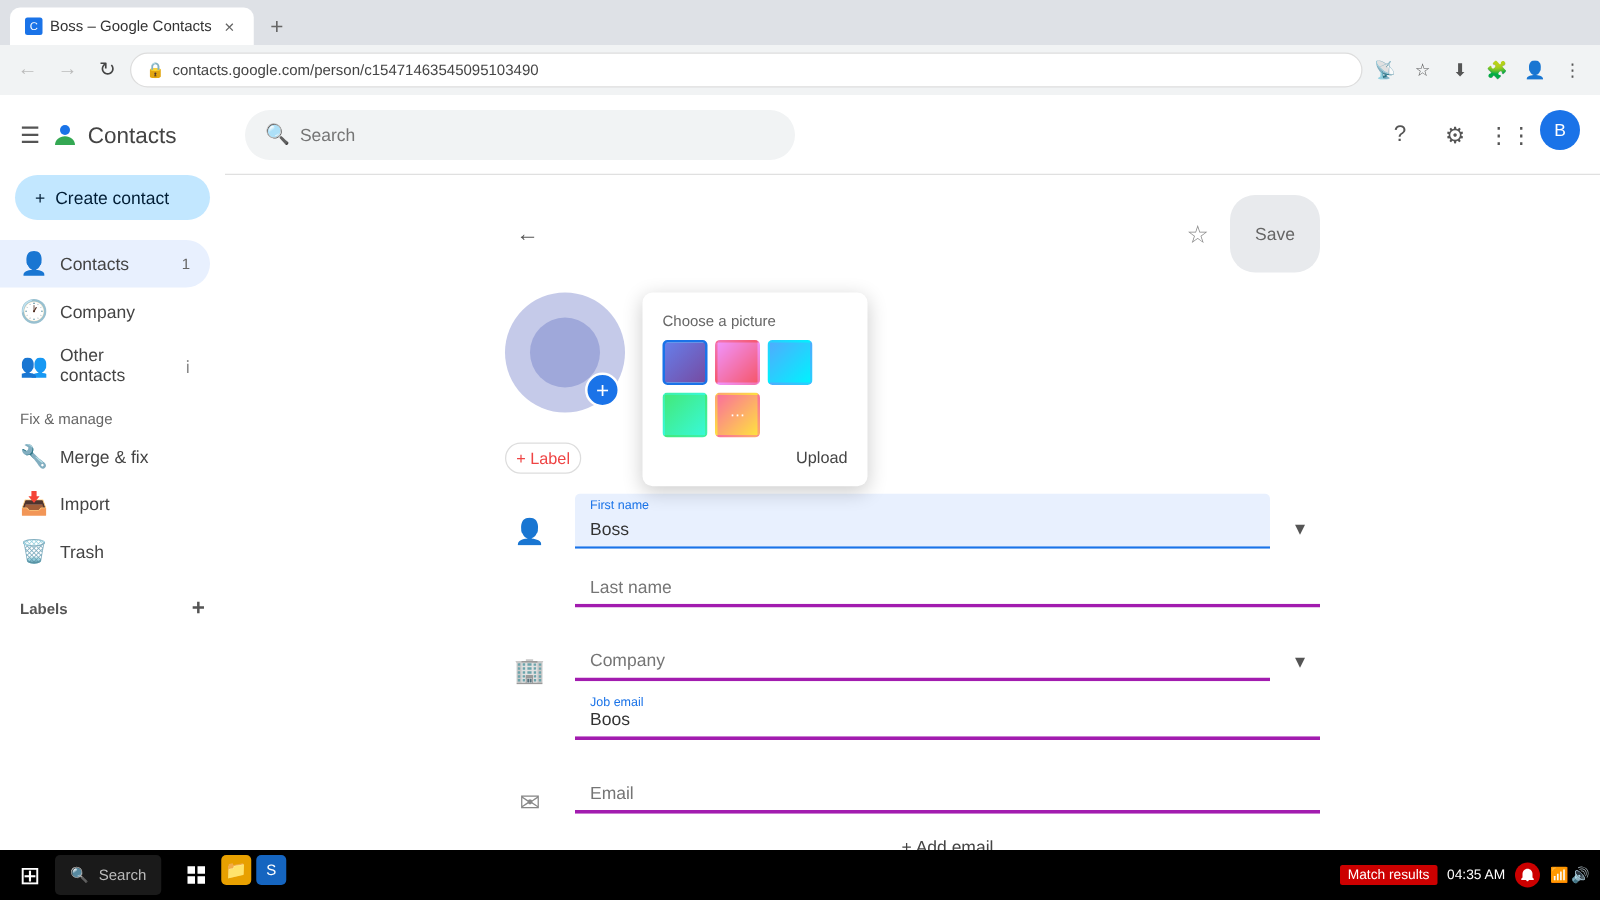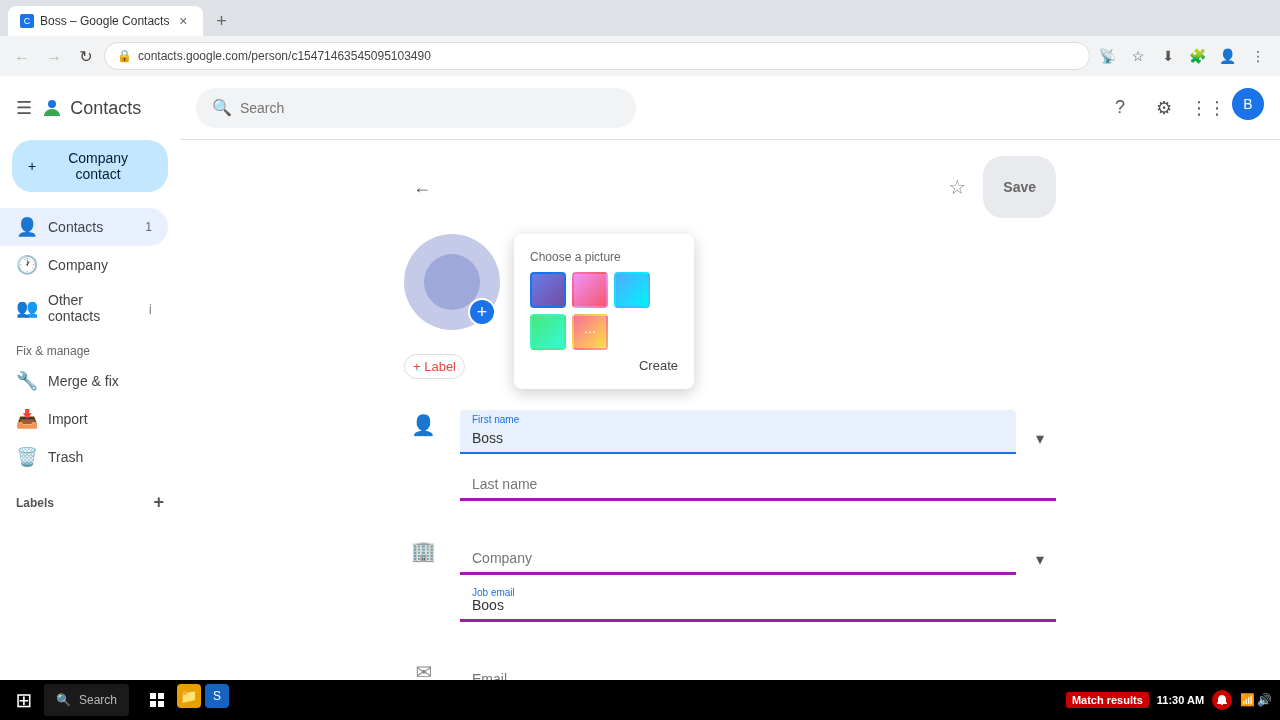--- a/index.html
+++ b/index.html
@@ -55,21 +55,21 @@
     .user-avatar { width: 32px; height: 32px; border-radius: 50%; background: #1a73e8; display: flex; align-items: center; justify-content: center; color: white; font-size: 14px; cursor: pointer; }
 
     
     .main-content { flex: 1; overflow-y: auto; background: #fff; padding: 0; }
     .contact-editor { max-width: 700px; margin: 0 auto; padding: 16px 24px; }
 
     .editor-toolbar { display: flex; align-items: center; margin-bottom: 16px; gap: 8px; }
     .back-btn { width: 36px; height: 36px; border-radius: 50%; display: flex; align-items: center; justify-content: center; color: #555; font-size: 18px; cursor: pointer; }
     .toolbar-spacer { flex: 1; }
     .star-btn { width: 36px; height: 36px; border-radius: 50%; display: flex; align-items: center; justify-content: center; color: #888; font-size: 20px; cursor: pointer; }
-    .save-btn { background: #e8eaed; border: none; border-radius: 20px; padding: 23px 20px; font-size: 14px; color: #666; cursor: pointer; font-weight: 700; }
+    .save-btn { background: #e8eaed; border: none; border-radius: 20px; padding: 23px 20px; font-size: 14px; color: #666; cursor: pointer; font-weight: 400; }
 
     
     .avatar-section { display: flex; align-items: flex-start; gap: 16px; margin-bottom: 24px; position: relative; }
     .avatar-container { position: relative; }
     .avatar-circle { width: 96px; height: 96px; border-radius: 50%; background: #c5cae9; display: flex; align-items: center; justify-content: center; overflow: hidden; }
     .avatar-inner { width: 56px; height: 56px; border-radius: 50%; background: #9fa8da; }
     .avatar-plus-btn { position: absolute; bottom: 4px; right: 4px; width: 28px; height: 28px; border-radius: 50%; background: #1a73e8; display: flex; align-items: center; justify-content: center; color: white; font-size: 18px; cursor: pointer; border: 2px solid white; }
 
     
     .picture-chooser { position: absolute; left: 110px; top: 0; background: white; border-radius: 8px; box-shadow: 0 4px 16px rgba(0,0,0,0.2); padding: 16px; z-index: 10; width: 180px; }
@@ -85,40 +85,40 @@
     .upload-link { font-size: 13px; color: #444; cursor: pointer; text-align: right; }
 
     
     .label-section { margin-bottom: 16px; }
     .add-label-btn { display: inline-flex; align-items: center; gap: 4px; font-size: 13px; color: #ef4444; cursor: pointer; padding: 4px 8px; border-radius: 16px; border: 1px solid #ddd; }
 
     
     .form-section { display: flex; gap: 16px; margin-bottom: 12px; align-items: flex-start; }
     .section-icon { width: 40px; display: flex; justify-content: center; padding-top: 18px; flex-shrink: 0; }
     .section-icon .material-icon { font-size: 20px; color: #888; }
-    .fields-group { flex: 1; margin-top: 15px; }
+    .fields-group { flex: 1; }
     .field-row { display: flex; gap: 8px; align-items: flex-end; margin-bottom: 8px; }
     .field-wrapper { position: relative; flex: 1; }
     .field-wrapper.has-label .field-label { position: absolute; top: 4px; left: 12px; font-size: 10px; color: #1a73e8; }
     .field-input { width: 100%; border: none; border-bottom: 2px solid #1a73e8; padding: 20px 12px 6px; font-size: 14px; color: #333; background: #e8f0fe; border-radius: 4px 4px 0 0; outline: none; }
     .field-input.normal { background: transparent; border: none; border-bottom: 3px solid #a21caf; padding: 14px 12px 6px; border-radius: 4px 4px 0 0; }
     .expand-btn { width: 32px; height: 32px; border-radius: 50%; display: flex; align-items: center; justify-content: center; color: #555; font-size: 16px; cursor: pointer; flex-shrink: 0; }
     .flag-selector { display: flex; align-items: center; gap: 2px; border: none; border-bottom: 1px solid #ddd; padding: 6px 8px; background: transparent; cursor: pointer; font-size: 14px; border-radius: 4px 4px 0 0; }
     .phone-number-input { flex: 1; border: none; border-bottom: 1px solid #ddd; padding: 8px 12px; font-size: 14px; color: #333; background: transparent; outline: none; border-radius: 4px 4px 0 0; }
     .phone-label-input { width: 100px; border: none; border-bottom: 1px solid #ddd; padding: 8px 12px; font-size: 14px; color: #333; background: transparent; outline: none; border-radius: 4px 4px 0 0; }
 
     
     .add-field-btn { width: 100%; padding: 10px; border: none; background: transparent; color: #444; font-size: 14px; cursor: pointer; display: flex; align-items: center; justify-content: center; gap: 8px; border-radius: 4px; text-decoration: underline; }
     .taskbar { height: 40px; background: #000; display: flex; align-items: center; padding: 0 8px; gap: 4px; flex-shrink: 0; }
     .taskbar-start { width: 32px; height: 32px; display: flex; align-items: center; justify-content: center; color: white; font-size: 20px; cursor: pointer; }
     .taskbar-search { display: flex; align-items: center; background: #1a1a1a; border-radius: 4px; padding: 4px 12px; gap: 8px; height: 32px; }
     .taskbar-search-text { color: #bbb; font-size: 12px; }
     .taskbar-icons { display: flex; gap: 4px; margin-left: 8px; }
     .taskbar-app-icon { width: 32px; height: 32px; display: flex; align-items: center; justify-content: center; }
-    .taskbar-right { margin-left: auto; display: flex; align-items: center; gap: 8px; font-weight: bold; }
+    .taskbar-right { margin-left: auto; display: flex; align-items: center; gap: 8px; }
     .match-results { color: white; font-size: 11px; background: #c00; padding: 2px 6px; border-radius: 2px; cursor: pointer; }
     .taskbar-notification { width: 20px; height: 20px; border-radius: 50%; background: #c00; display: flex; align-items: center; justify-content: center; }
     .taskbar-sys-icons { display: flex; gap: 2px; align-items: center; }
     .taskbar-sys-icon { color: #bbb; font-size: 12px; }
   </style>
 </head>
 <body>
 
 <div class="browser-chrome">
 
@@ -160,21 +160,21 @@
         <svg width="24" height="24" viewBox="0 0 24 24">
           <circle cx="12" cy="8" r="4" fill="#1a73e8"></circle>
           <path d="M4 20c0-4 3.6-7 8-7s8 3 8 7" fill="#34a853"></path>
         </svg>
         <span class="app-logo-text">Contacts</span>
       </div>
     </div>
 
     <button class="create-btn">
       <span>+</span>
-      <span>Company contact</span>
+      <span>Create contact</span>
     </button>
 
     <div class="sidebar-nav">
       <div class="sidebar-item active">
         <span class="sidebar-item-icon">👤</span>
         <span class="sidebar-item-label">Contacts</span>
         <span class="sidebar-item-count">1</span>
       </div>
       <div class="sidebar-item">
         <span class="sidebar-item-icon">🕐</span>
@@ -243,21 +243,21 @@
 
           <div class="picture-chooser">
             <div class="picture-chooser-title">Choose a picture</div>
             <div class="picture-options">
               <div class="picture-option pic-0 selected"></div>
               <div class="picture-option pic-1"></div>
               <div class="picture-option pic-2"></div>
               <div class="picture-option pic-3"></div>
               <div class="picture-option pic-4">⋯</div>
             </div>
-            <div class="upload-link">Create</div>
+            <div class="upload-link">Upload</div>
           </div>
         </div>
 
         <div class="label-section">
           <div class="add-label-btn">+ Label</div>
         </div>
 
         <div class="form-section">
           <div class="section-icon">
             <span class="material-icon">👤</span>
@@ -356,21 +356,21 @@
     </div>
     <div class="taskbar-app-icon" style="background:#1565c0;border-radius:4px;width:24px;height:24px;display:flex;align-items:center;justify-content:center;">
       <span style="font-size:12px;color:white;">S</span>
     </div>
   </div>
   <div class="taskbar-right">
     <div class="match-results">
       <span>Match results</span>
     </div>
     <div style="display:flex;flex-direction:column;align-items:flex-end;">
-      <span style="color:white;font-size:11px;">11:30 AM</span>
+      <span style="color:white;font-size:11px;">04:35 AM</span>
     </div>
     <div class="taskbar-notification">
       <svg width="12" height="12" viewBox="0 0 12 12">
           <path d="M6 1C3.8 1 2 2.8 2 5v3l-1 1v1h10v-1l-1-1V5c0-2.2-1.8-4-4-4zm0 10c.6 0 1-.4 1-1H5c0 .6.4 1 1 1z" fill="white"></path>
         </svg>
     </div>
     <div class="taskbar-sys-icons">
       <span class="taskbar-sys-icon">📶</span>
       <span class="taskbar-sys-icon">🔊</span>
     </div>

